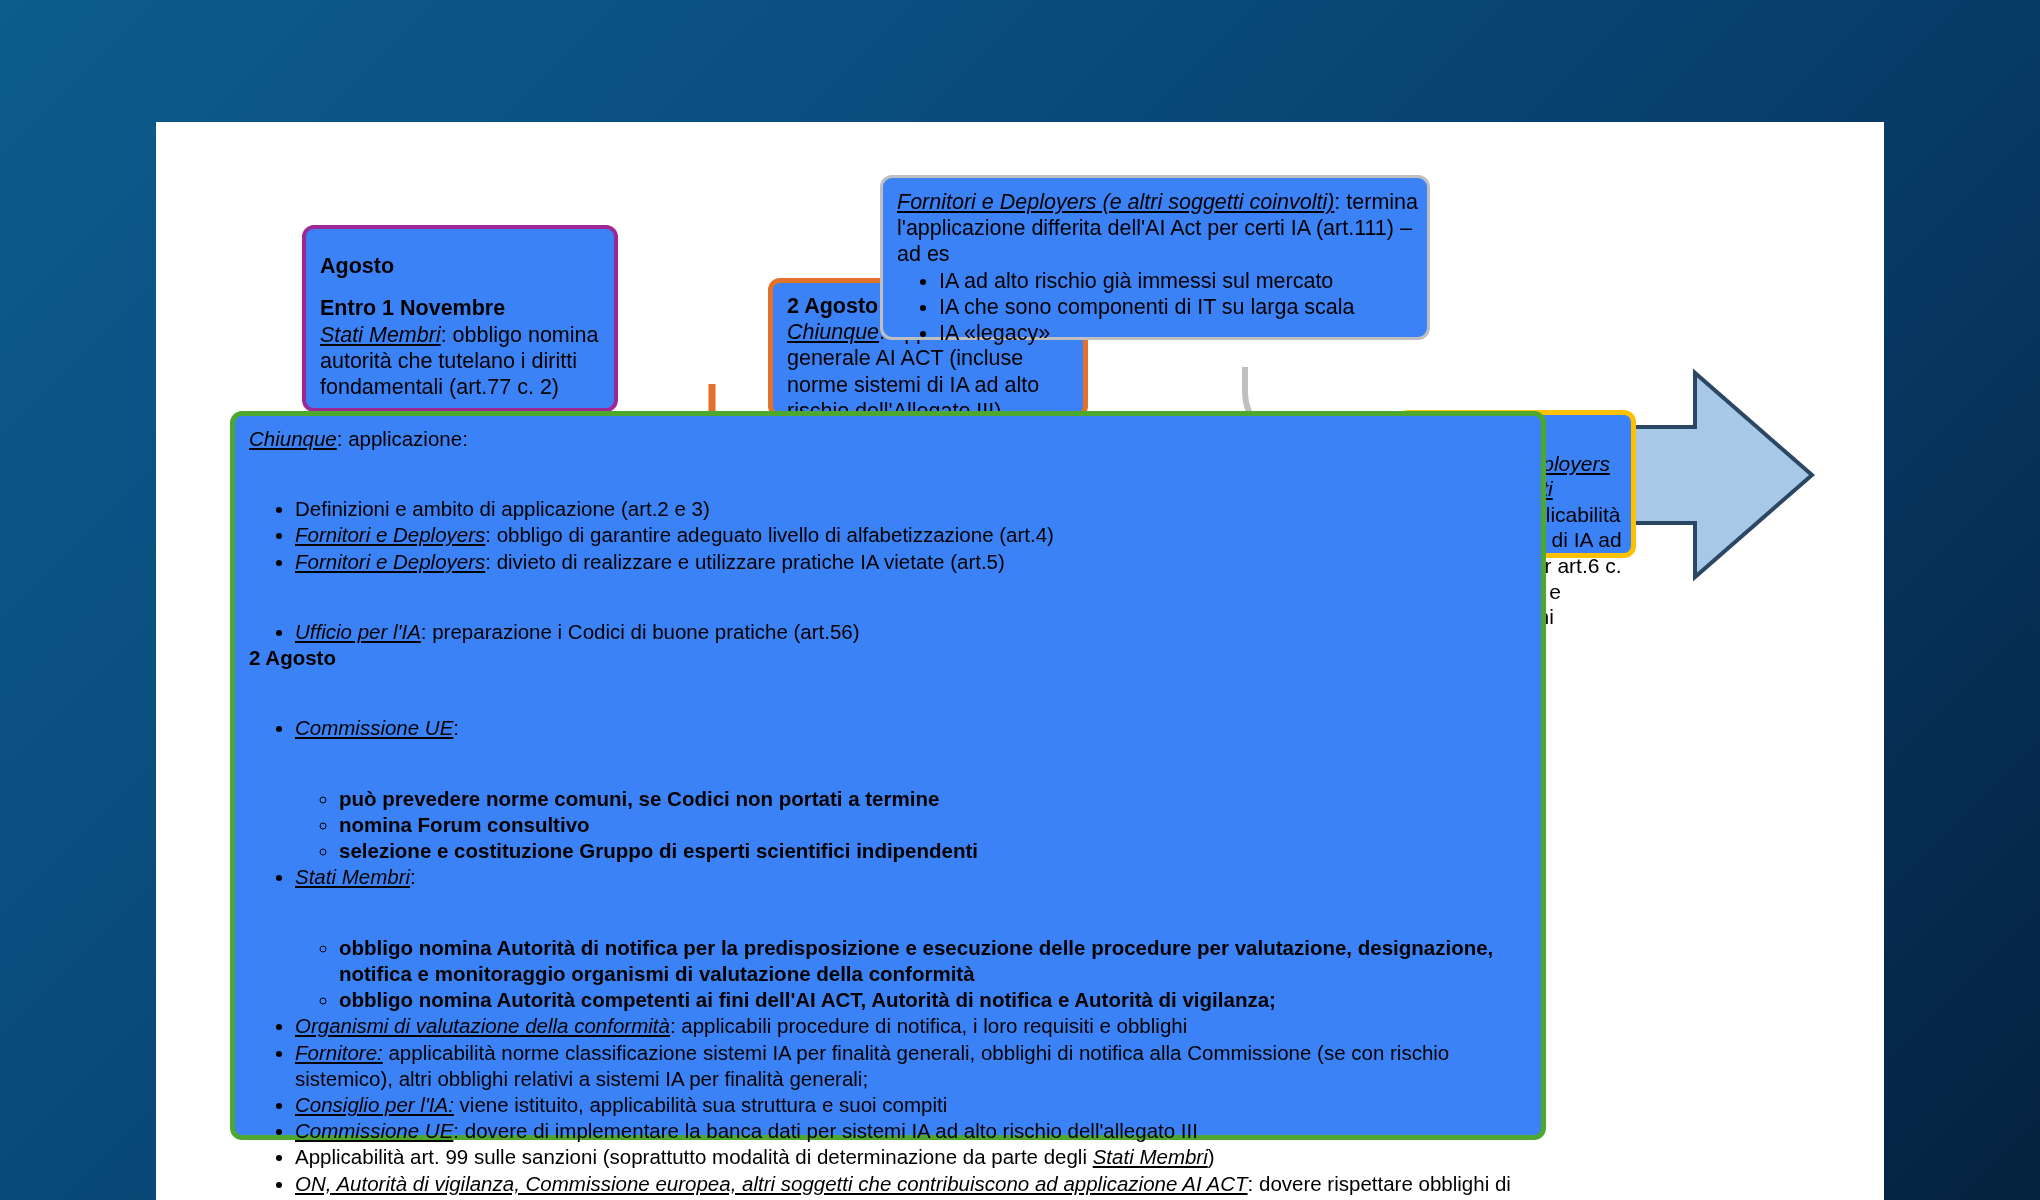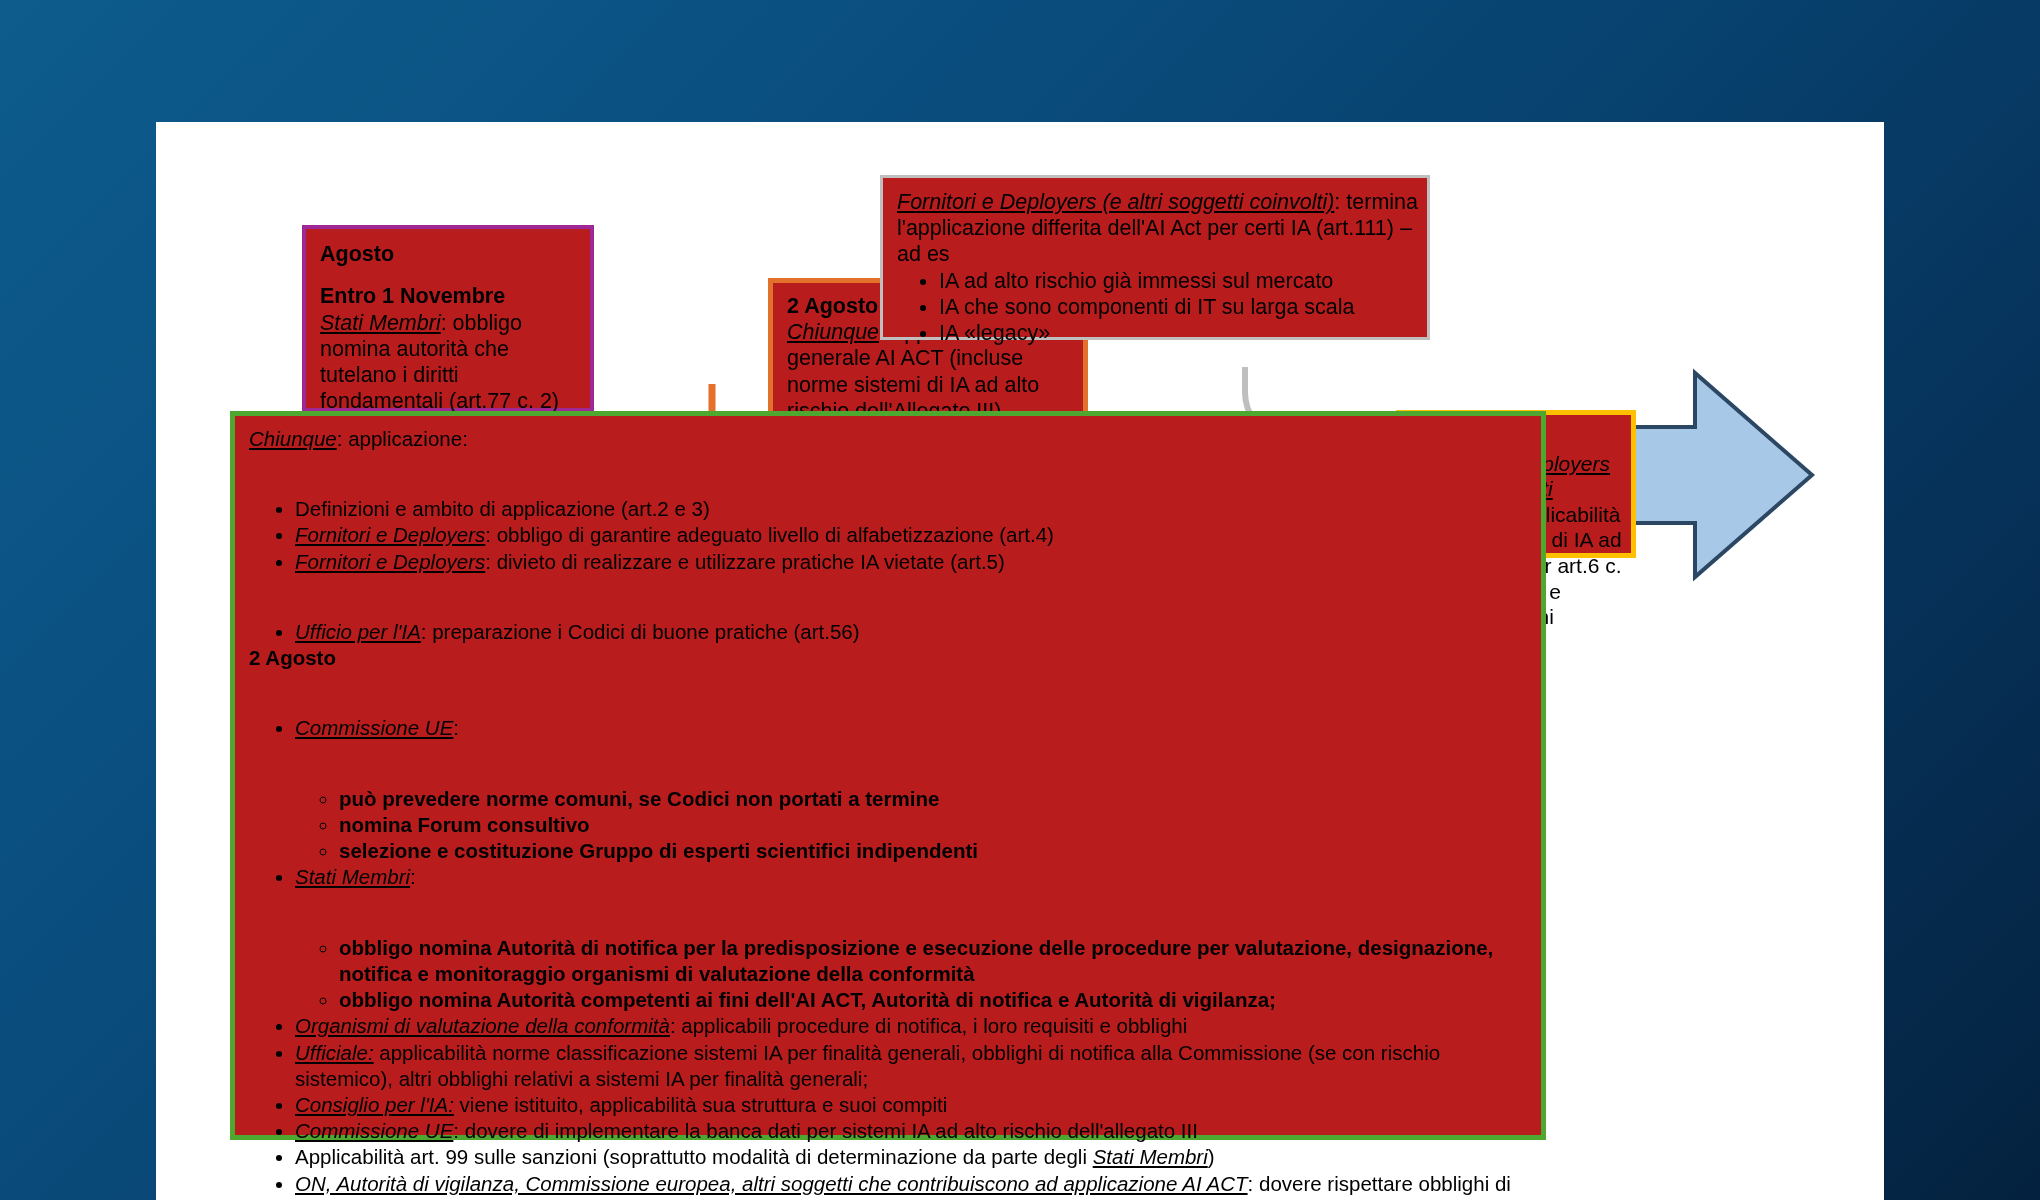--- a/index.html
+++ b/index.html
@@ -33,47 +33,48 @@
     position: absolute;
     left: 0;
     top: 0;
     width: 1728px;
     height: 1078px;
     pointer-events: none;
   }
   
   .callout {
     position: absolute;
-    background: #b91c1c;
+    background: #3b82f6;
     box-sizing: border-box;
     color: #000000;
     line-height: 1.22;
+    border-radius: 12px;
   }
   .callout p { margin: 0; }
   .callout ul {
     margin: 0;
     padding-left: 42px;
     list-style-type: disc;
   }
   .callout ul ul {
     padding-left: 40px;
     list-style-type: circle;
     font-weight: bold;
   }
   .callout li { margin: 0; }
   .bold { font-weight: bold; }
   .ul-ital { font-style: italic; text-decoration: underline; }
   .spacer { display: block; height: 0.75em; }
 
   
   #box-2024 {
     left: 146px; top: 103px;
-    width: 292px; height: 187px;
+    width: 316px; height: 187px;
     border: 4px solid #9e2896;
-    padding: 12px 10px 8px 14px;
+    padding: 24px 10px 8px 14px;
     font-size: 21.5px;
   }
   
   #box-2026 {
     left: 612px; top: 156px;
     width: 320px; height: 140px;
     border: 5px solid #e3712b;
     padding: 10px 8px 6px 14px;
     font-size: 21.5px;
   }
@@ -203,21 +204,21 @@
           </ul>
         </li>
         <li>
           <span class="ul-ital">Stati Membri</span><span>:</span>
           <ul>
             <li>obbligo nomina Autorità di notifica per la predisposizione e esecuzione delle procedure per valutazione, designazione, notifica e monitoraggio organismi di valutazione della conformità</li>
             <li>obbligo nomina Autorità competenti ai fini dell'AI ACT, Autorità di notifica e Autorità di vigilanza;</li>
           </ul>
         </li>
         <li><span class="ul-ital">Organismi di valutazione della conformità</span><span>: applicabili procedure di notifica, i loro requisiti e obblighi</span></li>
-        <li><span class="ul-ital">Ufficiale:</span><span> applicabilità norme classificazione sistemi IA per finalità generali, obblighi di notifica alla Commissione (se con rischio sistemico), altri obblighi relativi a sistemi IA per finalità generali;</span></li>
+        <li><span class="ul-ital">Fornitore:</span><span> applicabilità norme classificazione sistemi IA per finalità generali, obblighi di notifica alla Commissione (se con rischio sistemico), altri obblighi relativi a sistemi IA per finalità generali;</span></li>
         <li><span class="ul-ital">Consiglio per l'IA:</span><span> viene istituito, applicabilità sua struttura e suoi compiti</span></li>
         <li><span class="ul-ital">Commissione UE</span><span>: dovere di implementare la banca dati per sistemi IA ad alto rischio dell'allegato III</span></li>
         <li><span>Applicabilità art. 99 sulle sanzioni (soprattutto modalità di determinazione da parte degli </span><span class="ul-ital">Stati Membri</span><span>)</span></li>
         <li><span class="ul-ital">ON, Autorità di vigilanza, Commissione europea, altri soggetti che contribuiscono ad applicazione AI ACT</span><span>: dovere rispettare obblighi di riservatezza nell'esecuzione dei loro compiti (art.78)</span></li>
       </ul>
     </div>
 
   </div>
 </div>
 

